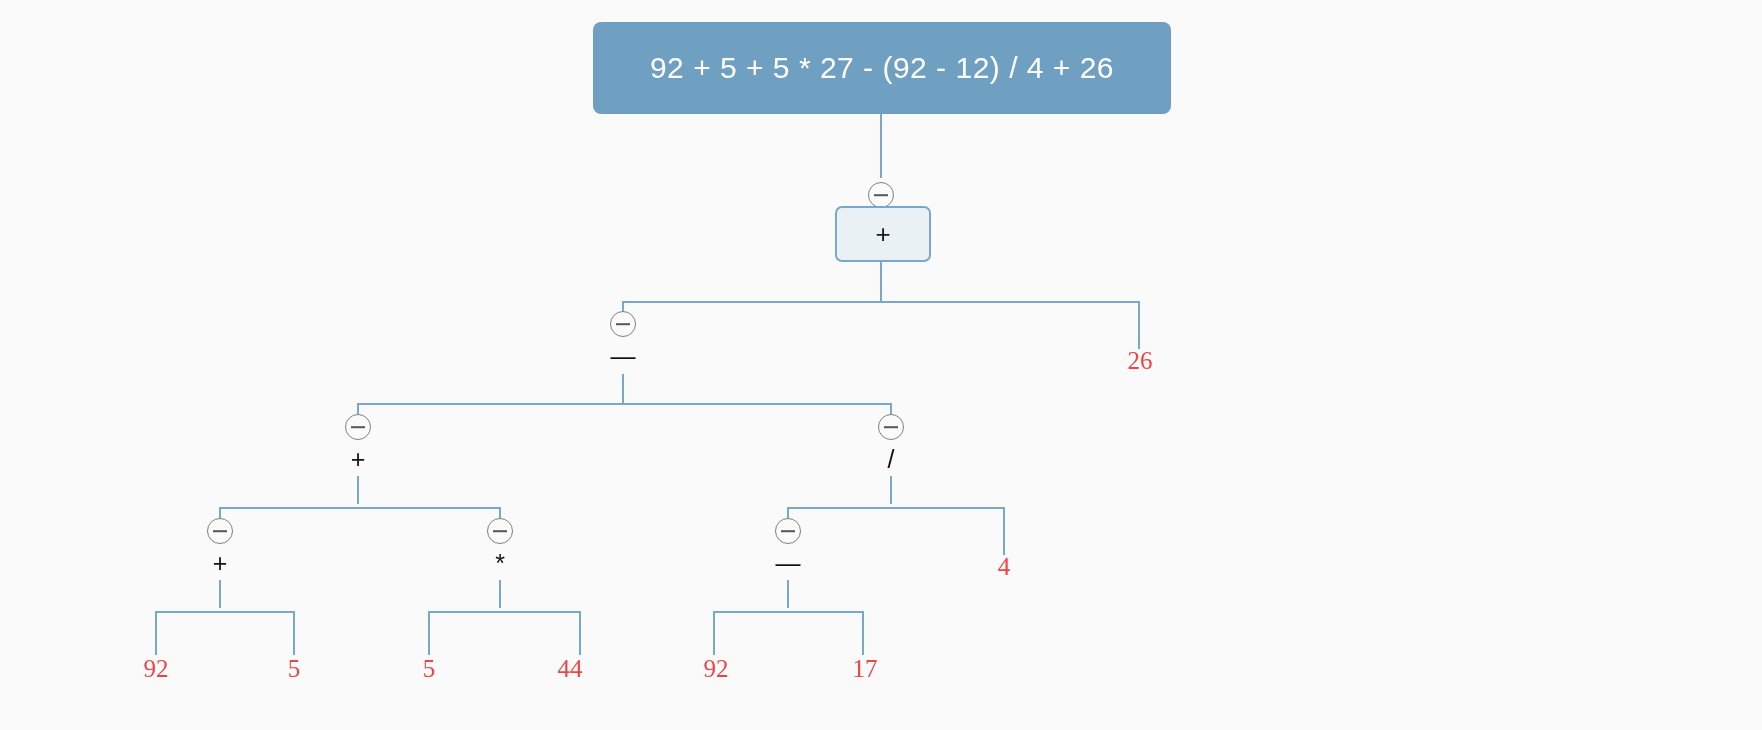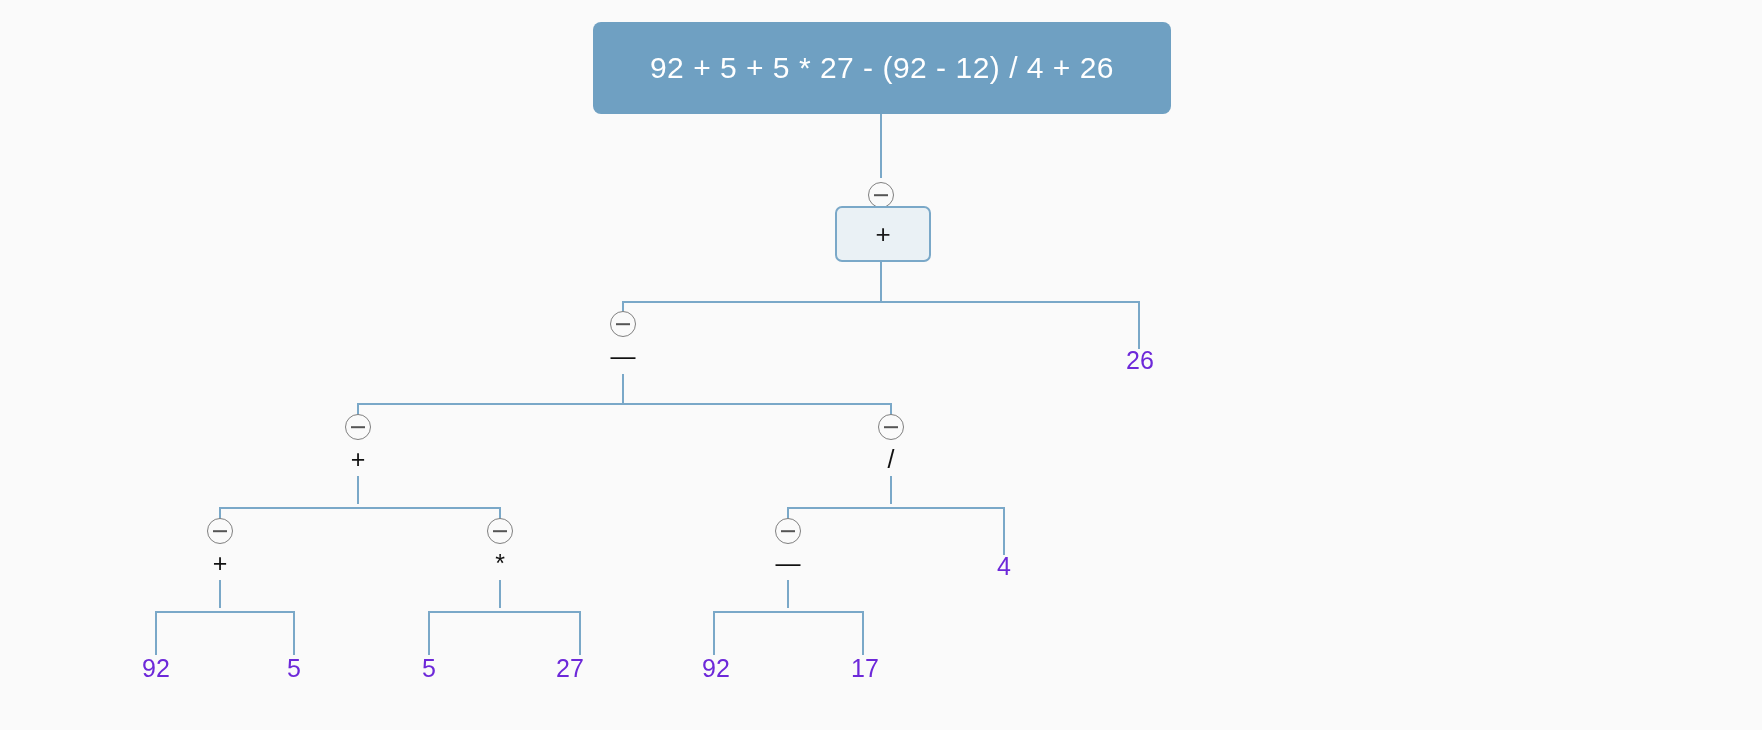--- a/index.html
+++ b/index.html
@@ -51,25 +51,26 @@
     font-size: 25px;
     color: #111111;
     white-space: nowrap;
     text-align: center;
     transform: translateX(-50%);
     line-height: 1;
   }
   .leaf-label {
     position: absolute;
     font-size: 25px;
-    color: #6d28d9;
+    color: #ef4444;
     white-space: nowrap;
     text-align: center;
     transform: translateX(-50%);
     line-height: 1;
+    font-family: Liberation Serif, serif;
   }
 
   
   .collapse-toggle {
     position: absolute;
     width: 26px;
     height: 26px;
     border: 1.5px solid #808080;
     border-radius: 50%;
     background: #fafafa;
@@ -164,17 +165,17 @@
   <div class="vline" style="left:580px; top:611px; height:44px;"></div>
 
   <div class="vline" style="left:788px; top:580px; height:28px;"></div>
   <div class="hline" style="left:713px; top:611px; width:151px;"></div>
   <div class="vline" style="left:714px; top:611px; height:44px;"></div>
   <div class="vline" style="left:863px; top:611px; height:44px;"></div>
 
   <div class="leaf-label" style="left:156px; top:656px;">92</div>
   <div class="leaf-label" style="left:294px; top:656px;">5</div>
   <div class="leaf-label" style="left:429px; top:656px;">5</div>
-  <div class="leaf-label" style="left:570px; top:656px;">27</div>
+  <div class="leaf-label" style="left:570px; top:656px;">44</div>
   <div class="leaf-label" style="left:716px; top:656px;">92</div>
   <div class="leaf-label" style="left:865px; top:656px;">17</div>
 
 </div>
 
 </body></html>

